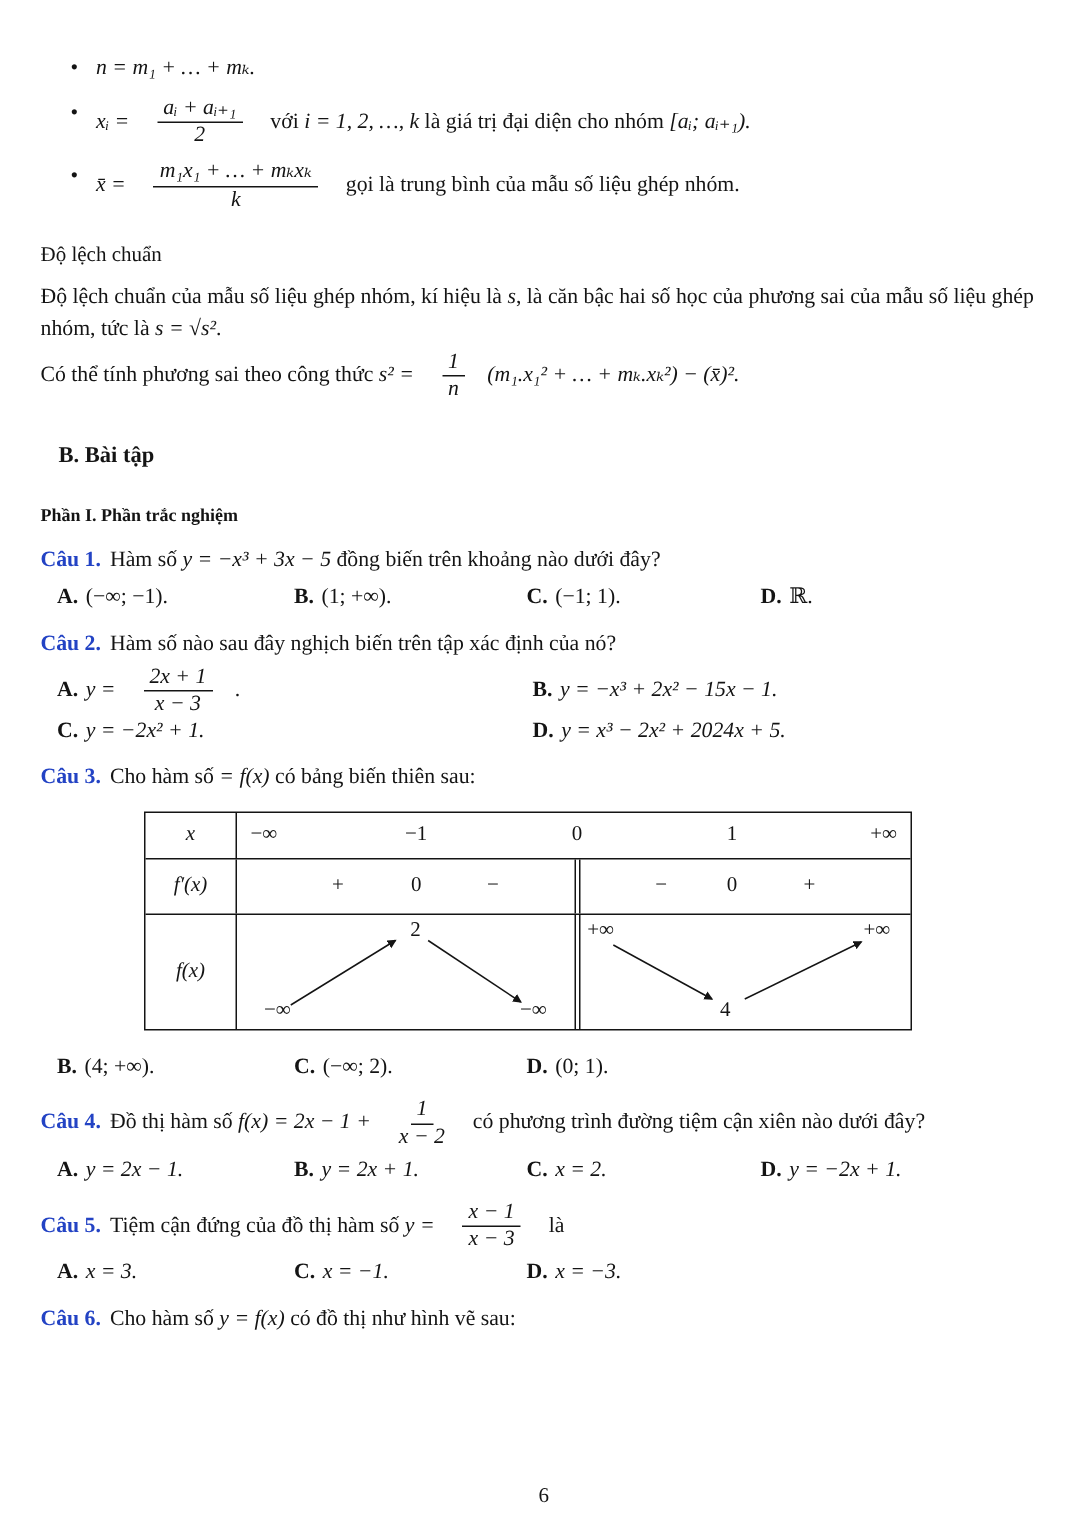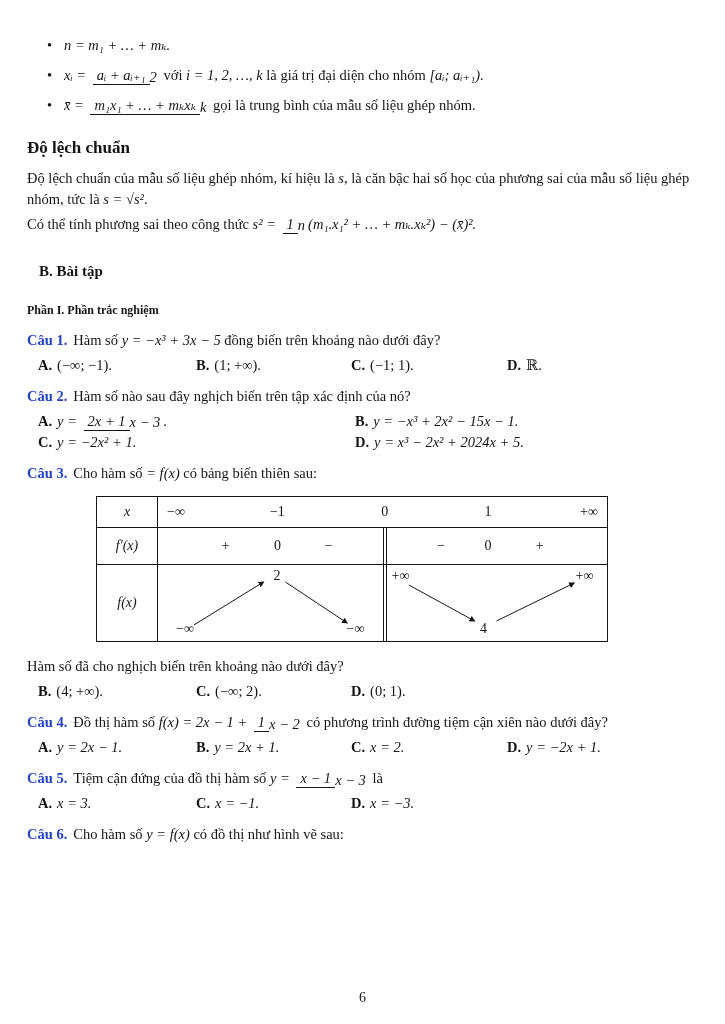--- a/index.html
+++ b/index.html
@@ -6,30 +6,30 @@
   html,body { background:#ffffff; }
   body {
     width:725px; height:1024px; position:relative; overflow:hidden;
     font-family:"Liberation Serif","DejaVu Serif",serif;
     font-size:14.5px; color:#141414; line-height:1.45;
   }
   .page { padding:33px 27px 0 27px; }
   .math { font-style:italic; }
 
   
-  .frac { display:inline-flex; flex-direction:row; text-align:center; vertical-align:middle; margin:0 3px; line-height:1.05;align-items:center; }
+  .frac { display:inline-flex; flex-direction:column; text-align:center; vertical-align:middle; margin:0 15px; line-height:1.05;align-items:center; }
   .frac .num { display:block; padding:0 4px 1px 4px; border-bottom:1px solid #141414; }
   .frac .den { display:block; padding-top:1px; }
 
   
   .bullets { list-style:none; margin:2px 0 0 20px; }
   .bullets li { position:relative; padding-left:17px; margin-bottom:9px; }
   .bullets li::before { content:"•"; position:absolute; left:0; top:0; }
 
-  .h-small { font-weight:bold; font-size:17px; margin:20px 0 7px 0; }
+  .h-small { font-weight:normal; font-size:14px; margin:20px 0 7px 0; }
   .h-large { font-weight:bold; font-size:15px; margin:26px 0 2px 12px; }
   .h-med   { font-weight:bold; font-size:12px; margin:20px 0 8px 0; }
   .para { margin-top:4px; }
 
   
   .q { margin-top:10px; }
   .q-label { color:var(--accent,#2343C4); font-weight:bold; margin-right:6px; }
   .opts4 { display:grid; grid-template-columns:158px 155px 156px 1fr; margin:4px 0 4px 11px; }
   .opts2 { display:grid; grid-template-columns:317px 1fr; align-items:center; row-gap:0; margin:4px 0 4px 11px; }
   .opt-label { font-weight:bold; margin-right:5px; }
@@ -149,21 +149,20 @@
         <span class="vf bottom" style="left:6%">−∞</span>
         <span class="vf top" style="left:26.5%">2</span>
         <span class="vf bottom" style="left:44%">−∞</span>
         <span class="vf top" style="left:54%">+∞</span>
         <span class="vf bottom" style="left:72.5%">4</span>
         <span class="vf top" style="left:95%">+∞</span>
       </div>
     </div>
   </div>
 
-  <p>Hàm số đã cho nghịch biến trên khoảng nào dưới đây?</p>
   <div class="opts4">
     <span><span class="opt-label">B.</span><span>(4; +∞).</span></span>
     <span><span class="opt-label">C.</span><span>(−∞; 2).</span></span>
     <span><span class="opt-label">D.</span><span>(0; 1).</span></span>
   </div>
 
   <p class="q"><span class="q-label">Câu 4.</span><span>Đồ thị hàm số </span><span class="math">f(x) = 2x − 1 + </span><span class="frac">
         <span class="num math">1</span>
         <span class="den math">x − 2</span>
       </span><span> có phương trình đường tiệm cận xiên nào dưới đây?</span></p>

